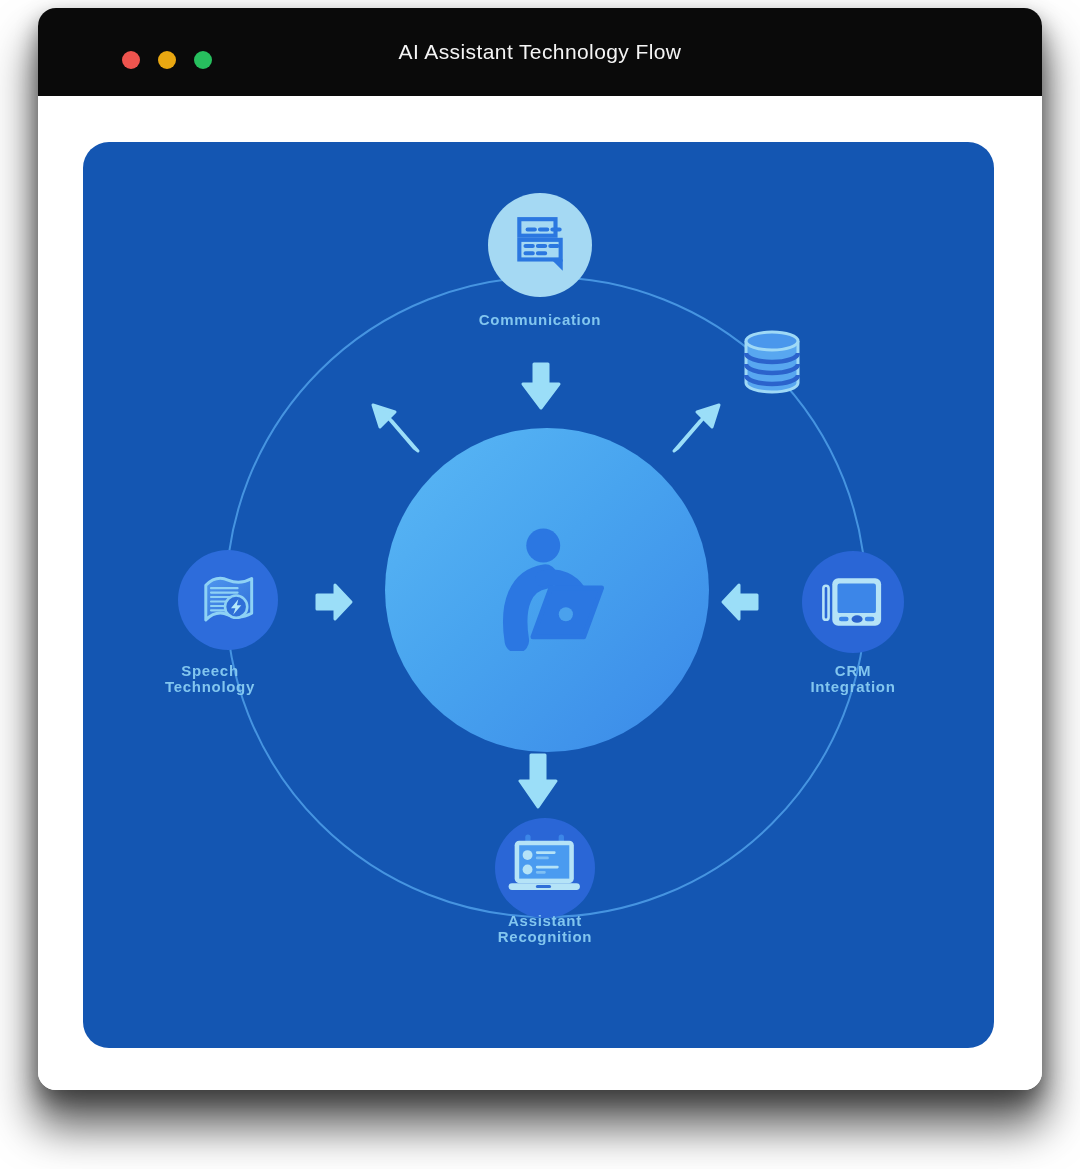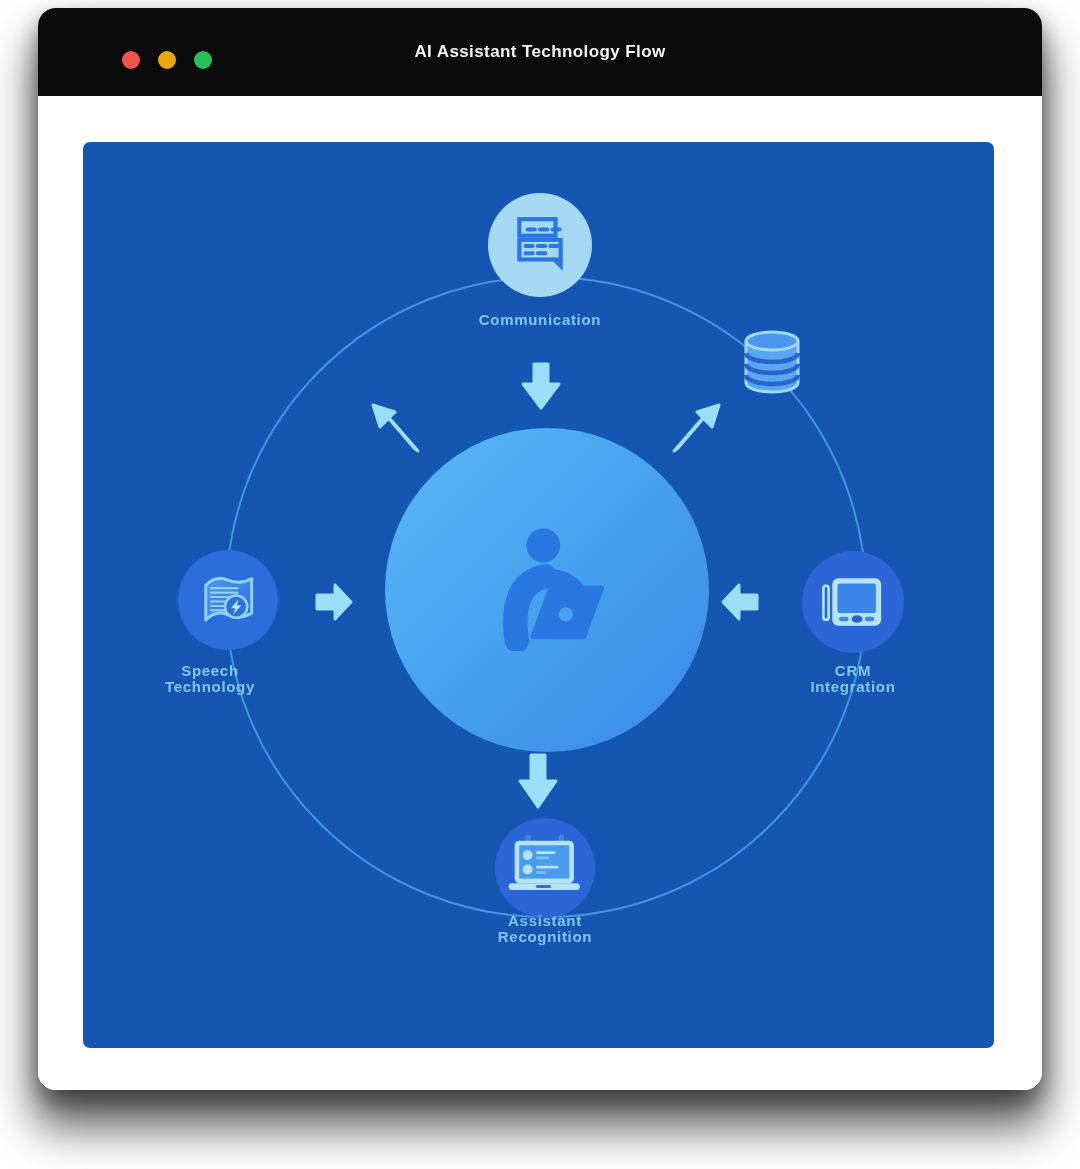--- a/index.html
+++ b/index.html
@@ -20,32 +20,32 @@
   .titlebar {
     position:absolute; top:0; left:0; right:0; height:88px;
     background:var(--titlebar-bg,#0a0a0a);
     border-radius:18px 18px 0 0;
     display:flex; align-items:center; justify-content:center;
   }
   .traffic { position:absolute; left:84px; top:43px; display:flex; gap:18px; }
   .dot { width:18px; height:18px; border-radius:50%; background:#666; }
   .win-title {
     color:var(--title-text,#f5f5f5);
-    font-size:17px; font-weight:700; letter-spacing:.4px;
+    font-size:21px; font-weight:400; letter-spacing:.4px;
   }
   .win-body {
     position:absolute; top:88px; left:0; right:0; bottom:0;
     background:var(--window-bg,#ffffff);
     border-radius:0 0 18px 18px;
   }
   .panel {
     position:absolute; left:45px; top:46px;
     width:911px; height:906px;
     background:var(--panel-bg,#1456b2);
-    border-radius:7px;
+    border-radius:26px;
     overflow:hidden;
   }
   .layer { position:absolute; left:0; top:0; }
   .center-circle {
     position:absolute; left:302px; top:286px;
     width:324px; height:324px; border-radius:50%;
     background:linear-gradient(135deg, var(--center-gradient-start,#5ab8f5) 0%, #48a4ef 45%, var(--center-gradient-end,#3a88e8) 100%);
     display:flex; align-items:center; justify-content:center;
   }
   .node-circle {

